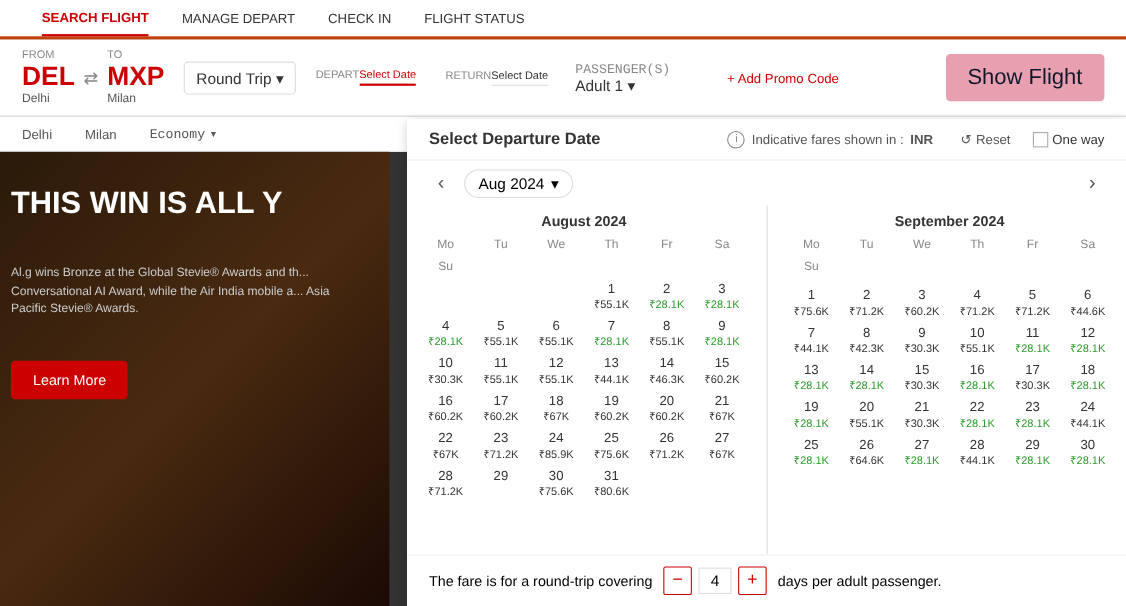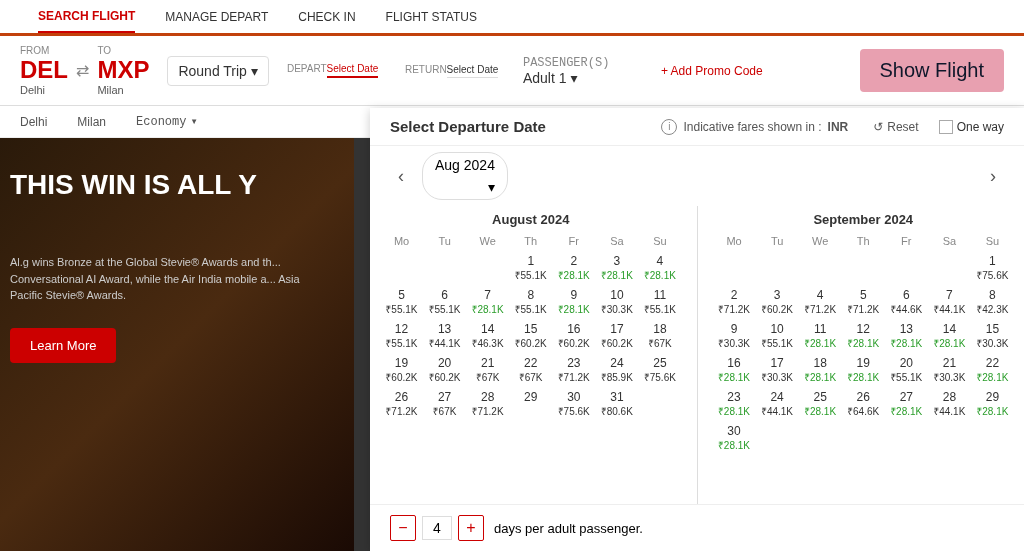--- a/index.html
+++ b/index.html
@@ -118,21 +118,21 @@
       position: absolute;
       top: 30px;
       left: 10px;
       font-size: 28px;
       font-weight: bold;
       color: #fff;
       line-height: 1.2;
     }
     .bg-subtext {
       position: absolute;
-      top: 116px;
+      top: 102px;
       left: 10px;
       font-size: 11px;
       color: #ccc;
       max-width: 320px;
       line-height: 1.5;
     }
     .learn-more-btn {
       position: absolute;
       top: 190px;
       left: 10px;
@@ -174,49 +174,48 @@
 
     .cal-nav-row {
       display: flex;
       align-items: center;
       padding: 6px 20px;
       gap: 10px;
     }
     .cal-nav-arrow { font-size: 18px; color: #555; cursor: pointer; padding: 4px 8px; }
     .month-selector {
       display: flex;
-      align-items: flex-end;
+      align-items: center;
       gap: 6px;
       border: 1px solid #ddd;
       padding: 4px 12px;
       border-radius: 20px;
       font-size: 14px;
       cursor: pointer;
-      flex-direction: column;
     }
 
     .calendars-container {
       display: flex;
       flex: 1;
       padding: 0 10px;
       gap: 10px;
     }
     .calendar {
       flex: 1;
     }
     .cal-month-title {
       text-align: center;
       font-size: 13px;
       font-weight: bold;
       color: #333;
       padding: 6px 0 4px;
     }
     .cal-grid {
       display: grid;
-      grid-template-columns: repeat(7, 1fr);
+      grid-template-columns: repeat(6, 1fr);
       gap: 0;
     }
     .cal-day-header {
       text-align: center;
       font-size: 11px;
       color: #888;
       padding: 4px 0;
       font-weight: normal;
     }
     .cal-cell {
@@ -679,20 +678,21 @@
           <div class="cal-cell empty-cell"></div>
           <div class="cal-cell empty-cell"></div>
           <div class="cal-cell empty-cell"></div>
           <div class="cal-cell empty-cell"></div>
           <div class="cal-cell empty-cell"></div>
         </div>
     </div>
   </div>
 
   <div class="cal-footer">
+    <span>The fare is for a round-trip covering</span>
     <div class="days-counter">
       <button class="counter-btn">−</button>
       <span class="counter-val">4</span>
       <button class="counter-btn">+</button>
     </div>
     <span>days per adult passenger.</span>
   </div>
 </div>
 
 </body></html>

